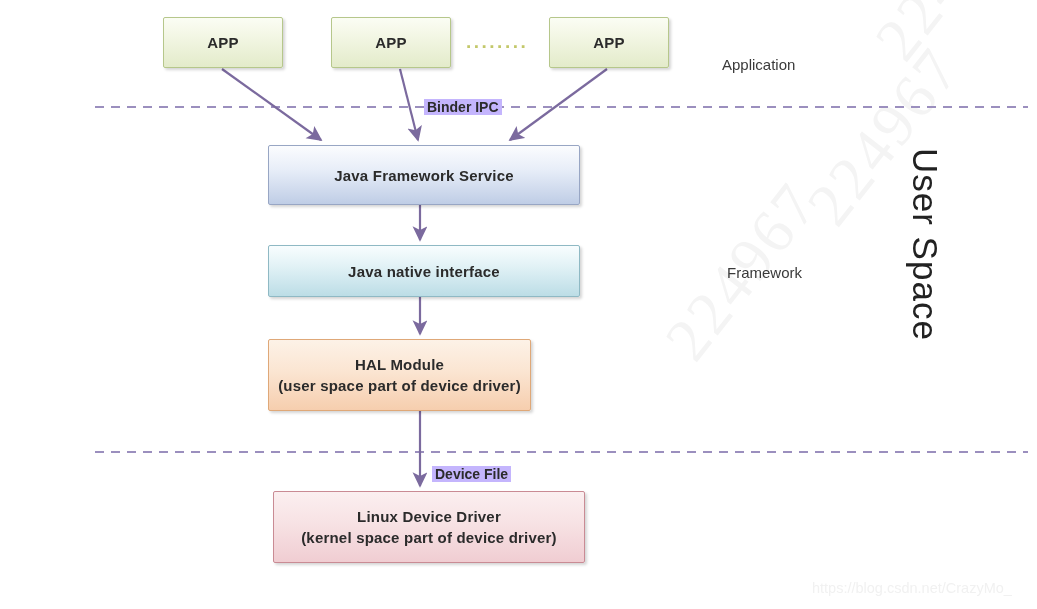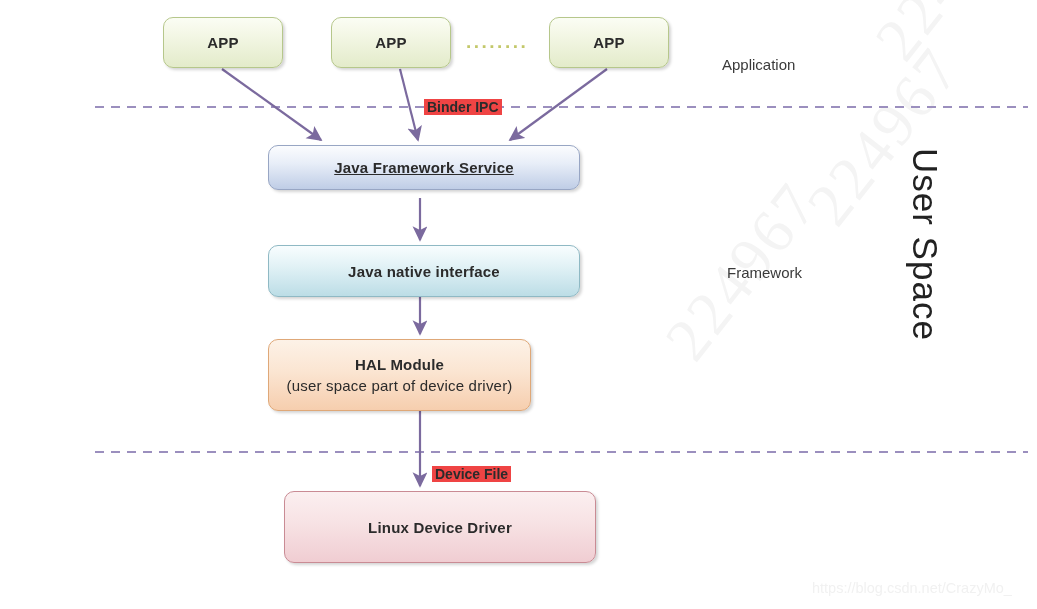--- a/index.html
+++ b/index.html
@@ -47,42 +47,41 @@
   
   .node {
     position: absolute;
     box-sizing: border-box;
     display: flex;
     flex-direction: column;
     align-items: center;
     justify-content: center;
     text-align: center;
     color: #2b2b2b;
-    border-radius: 10px;
+    border-radius: 2px;
     box-shadow: 2px 2px 3px rgba(0,0,0,0.17);
   }
   .node .line1 { font-size: 15px; font-weight: bold; letter-spacing: .2px; }
-  .node .line2 { font-size: 15px; font-weight: normal; letter-spacing: .2px; margin-top: 4px; }
+  .node .line2 { font-size: 15px; font-weight: bold; letter-spacing: .2px; margin-top: 4px; }
 
   
   .node.app {
     width: 120px;
     height: 51px;
     border: 1px solid #b6c78b;
     background: linear-gradient(to bottom, #fbfdf4 0%, #f1f5e1 45%, #e3ebca 100%);
   }
   .node.app .line1 { font-size: 15px; }
 
   
   .node.jfs {
     left: 268px; top: 145px;
-    width: 312px; height: 45px;
+    width: 312px; height: 60px;
     border: 1px solid #98a6c4;
     background: linear-gradient(to bottom, #fbfcfe 0%, #e8eef8 40%, #bfcde6 100%);
-    text-decoration: underline;
   }
 
   
   .node.jni {
     left: 268px; top: 245px;
     width: 312px; height: 52px;
     border: 1px solid #8fb9c4;
     background: linear-gradient(to bottom, #f8fdfe 0%, #e2f2f6 40%, #bcdde6 100%);
     text-align: right;
   }
@@ -90,21 +89,21 @@
   
   .node.hal {
     left: 268px; top: 339px;
     width: 263px; height: 72px;
     border: 1px solid #dfa878;
     background: linear-gradient(to bottom, #fdf2e7 0%, #fbe5d2 45%, #f6ceae 100%);
   }
 
   
   .node.ldd {
-    left: 284px; top: 491px;
+    left: 273px; top: 491px;
     width: 312px; height: 72px;
     border: 1px solid #c98b94;
     background: linear-gradient(to bottom, #fbeff0 0%, #f7e2e4 45%, #f0cdd2 100%);
   }
 
   
   .side-label {
     position: absolute;
     color: #3a3a3a;
     font-size: 15px;
@@ -129,21 +128,21 @@
     left: 755px;
     top: 509px;
     font-size: 33px;
     color: #222;
     white-space: nowrap;
   }
 
   
   .divider-label {
     position: absolute;
-    background: #ef4444;
+    background: #c4b5fd;
     font-size: 14px;
     font-weight: bold;
     color: #2b2b2b;
     padding: 0 3px;
     white-space: nowrap;
   }
   .divider-label.binder { left: 424px; top: 99px; }
   .divider-label.devfile { left: 432px; top: 444px; margin-top: 22px; }
 
   svg.overlay {
@@ -207,20 +206,21 @@
     <div class="line1">Java native interface</div>
   </div>
 
   <div class="node hal">
     <div class="line1">HAL Module</div>
     <div class="line2">(user space part of device driver)</div>
   </div>
 
   <div class="node ldd">
     <div class="line1">Linux Device Driver</div>
+    <div class="line2">(kernel space part of device driver)</div>
   </div>
 
   <div class="divider-label binder">Binder IPC</div>
   <div class="divider-label devfile">Device File</div>
 
   <div class="side-label application">Application</div>
   <div class="side-label framework">Framework</div>
 
   <div class="vert-label">User Space</div>
 

